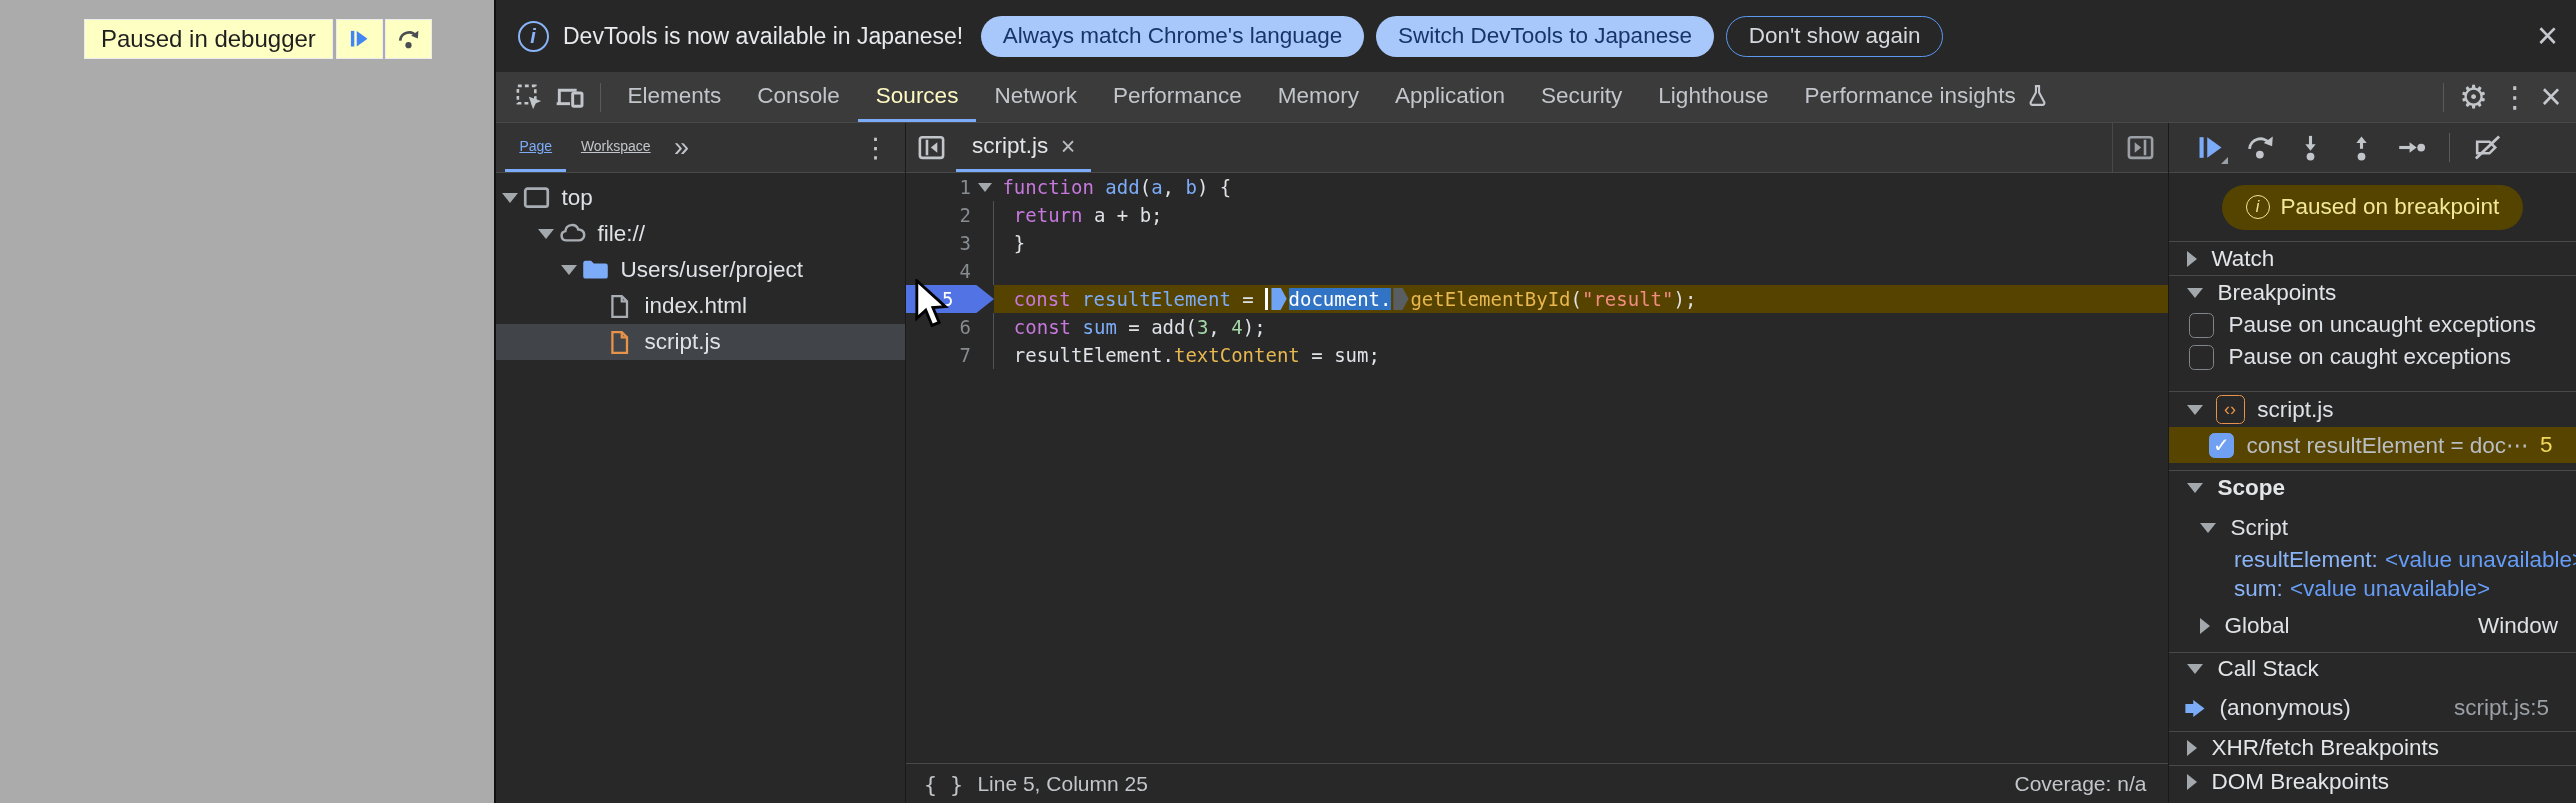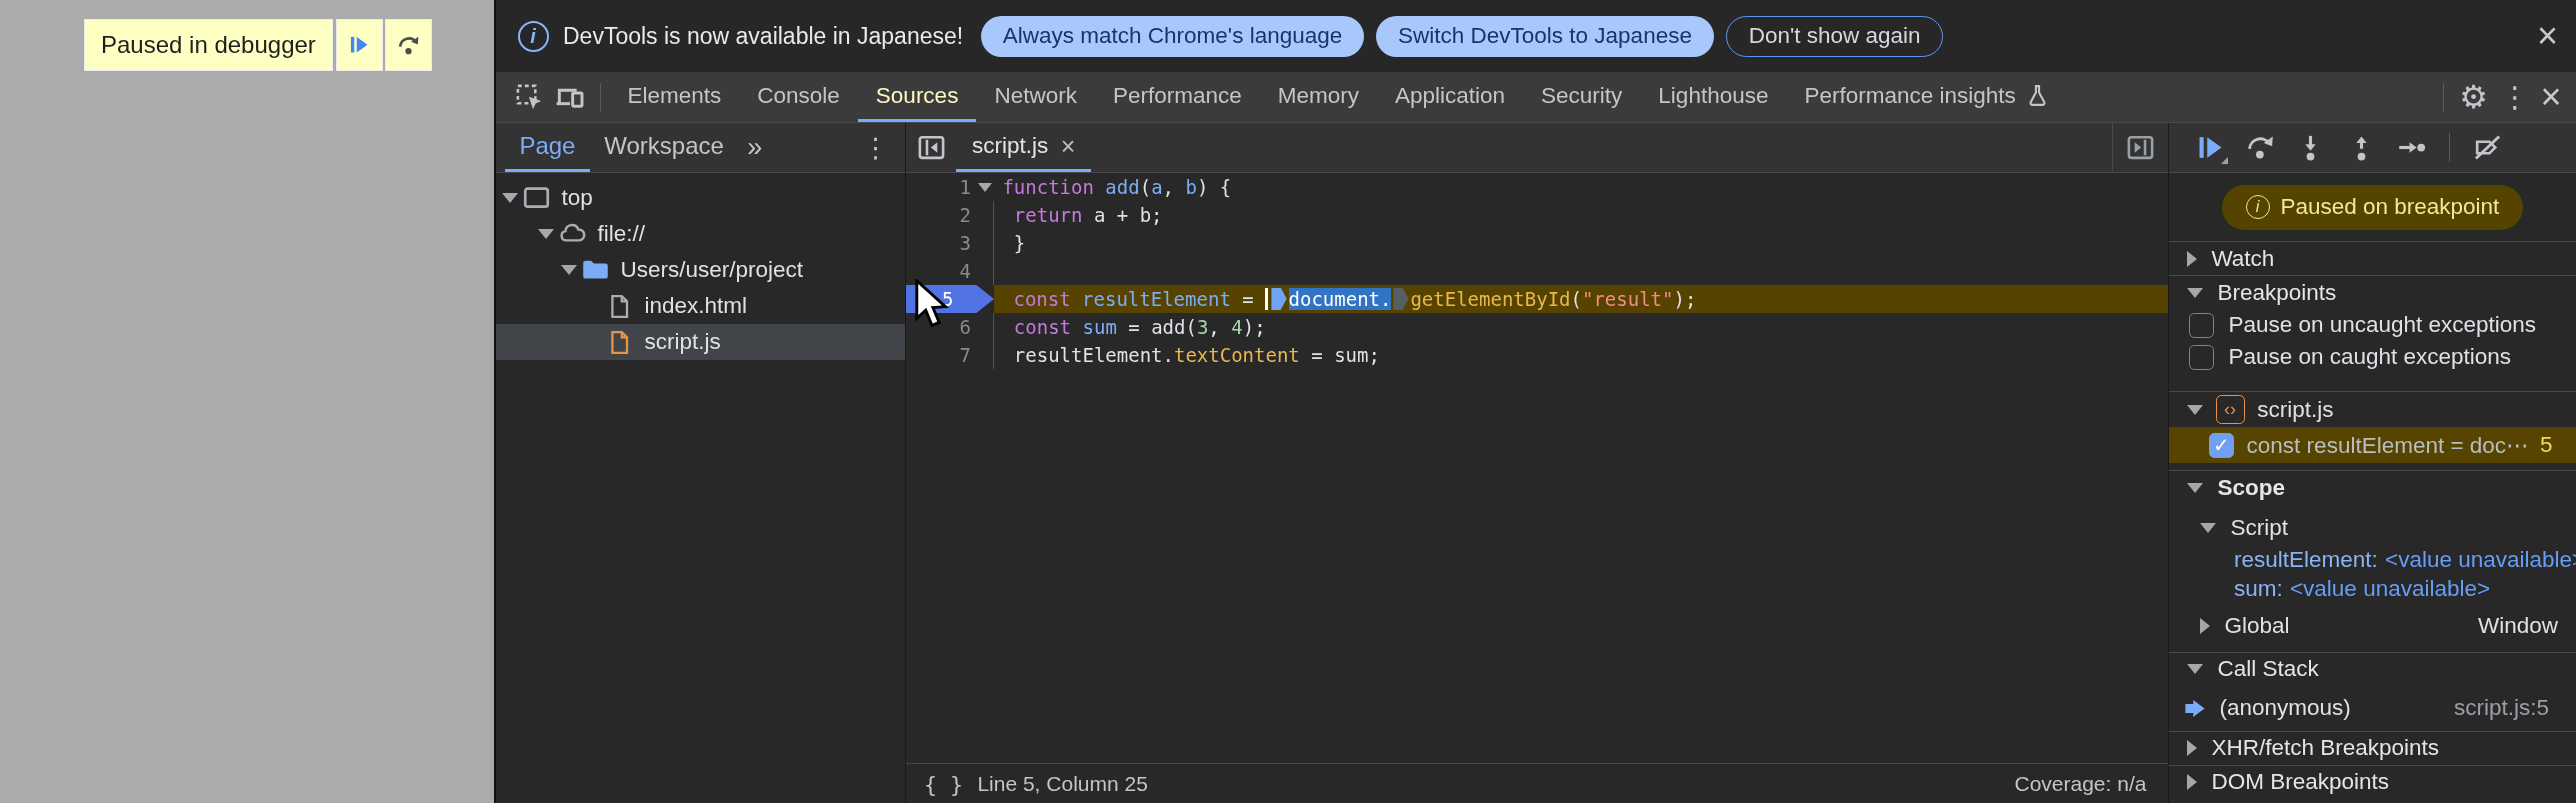--- a/index.html
+++ b/index.html
@@ -5,21 +5,21 @@
   * { margin:0; padding:0; box-sizing:border-box; }
   html,body { width:2576px; height:804px; overflow:hidden; background:#282828;
     font-family:"Liberation Sans", sans-serif; }
   .app { position:relative; width:2576px; height:804px; display:flex; }
 
   
   .page-strip { width:496px; height:100%; background:#ABABAB; border-right:2.7px solid #111;
     position:relative; flex:none; }
   .paused-pill { position:absolute; left:84px; top:19px; display:flex; gap:2.7px; }
   .paused-pill .seg { background:#FEFFC2; border:0.9px solid #ECECEC; display:flex;
-    align-items:center; justify-content:center; height:52px; }
+    align-items:center; justify-content:center; height:40px; }
   .paused-pill .seg.text { padding:0 16px; font-size:24px; color:#1F1F1F; }
   .paused-pill .seg.btn { width:47px; cursor:pointer; }
 
   
   .devtools { flex:1; display:flex; flex-direction:column; background:#282828; min-width:0; }
 
   
   .notif { height:72px; background:#272727; display:flex; align-items:center;
     padding:0 18px 0 21.6px; flex:none; }
   .notif .info-ic { width:31px; height:31px; border:2.3px solid #8AB4F8; border-radius:50%;
@@ -47,22 +47,22 @@
   .tabbar .xbtn { align-self:center; padding:0 14.4px 0 5.4px; }
 
   
   .main { flex:1; display:flex; min-height:0; }
 
   
   .navigator { width:410px; flex:none; border-right:1.8px solid #1A1A1A; display:flex;
     flex-direction:column; background:#282828; }
   .nav-strip { height:50px; background:#333; border-bottom:0.9px solid #494949; display:flex;
     align-items:stretch; padding-left:9px; flex:none; }
-  .nav-tab { display:flex; align-items:center; padding:0 14.4px; font-size:24px; color:#C2C6CB;
-    cursor:pointer; border-bottom:3.6px solid transparent; }
+  .nav-tab { display:flex; align-items:center; padding:0 14.4px; font-size:14px; color:#C2C6CB;
+    cursor:pointer; border-bottom:3.6px solid transparent;text-decoration:underline; }
   .nav-tab.active { color:#7CACF8; border-bottom-color:#7CACF8; }
   .nav-strip .more { display:flex; align-items:center; color:#C2C6CB; font-size:27px;
     padding:0 9px; cursor:pointer; }
   .nav-strip .kebab { display:flex; align-items:center; color:#C2C6CB; font-size:27px;
     padding:0 16px; cursor:pointer; }
   .tree { padding-top:7.2px; }
   .tree-row { height:36px; display:flex; align-items:center; font-size:22.5px; color:#DEE1E6;
     cursor:pointer; white-space:nowrap; }
   .tree-row.selected { background:#414549; }
   .tw { width:23.4px; display:flex; justify-content:center; flex:none; }

